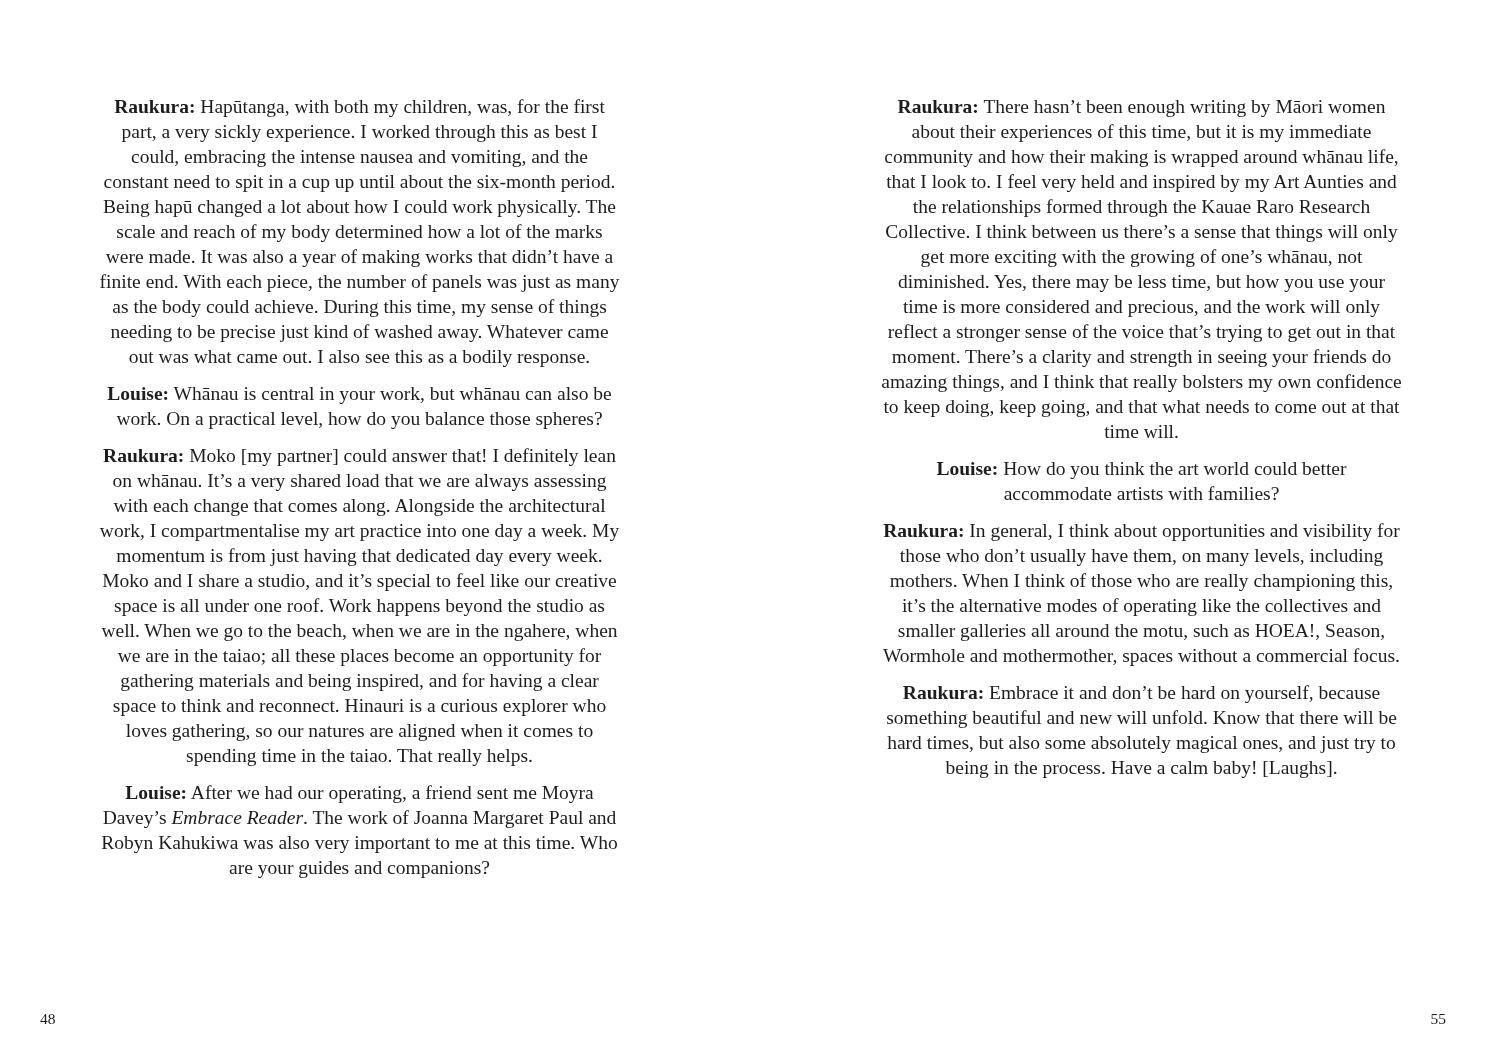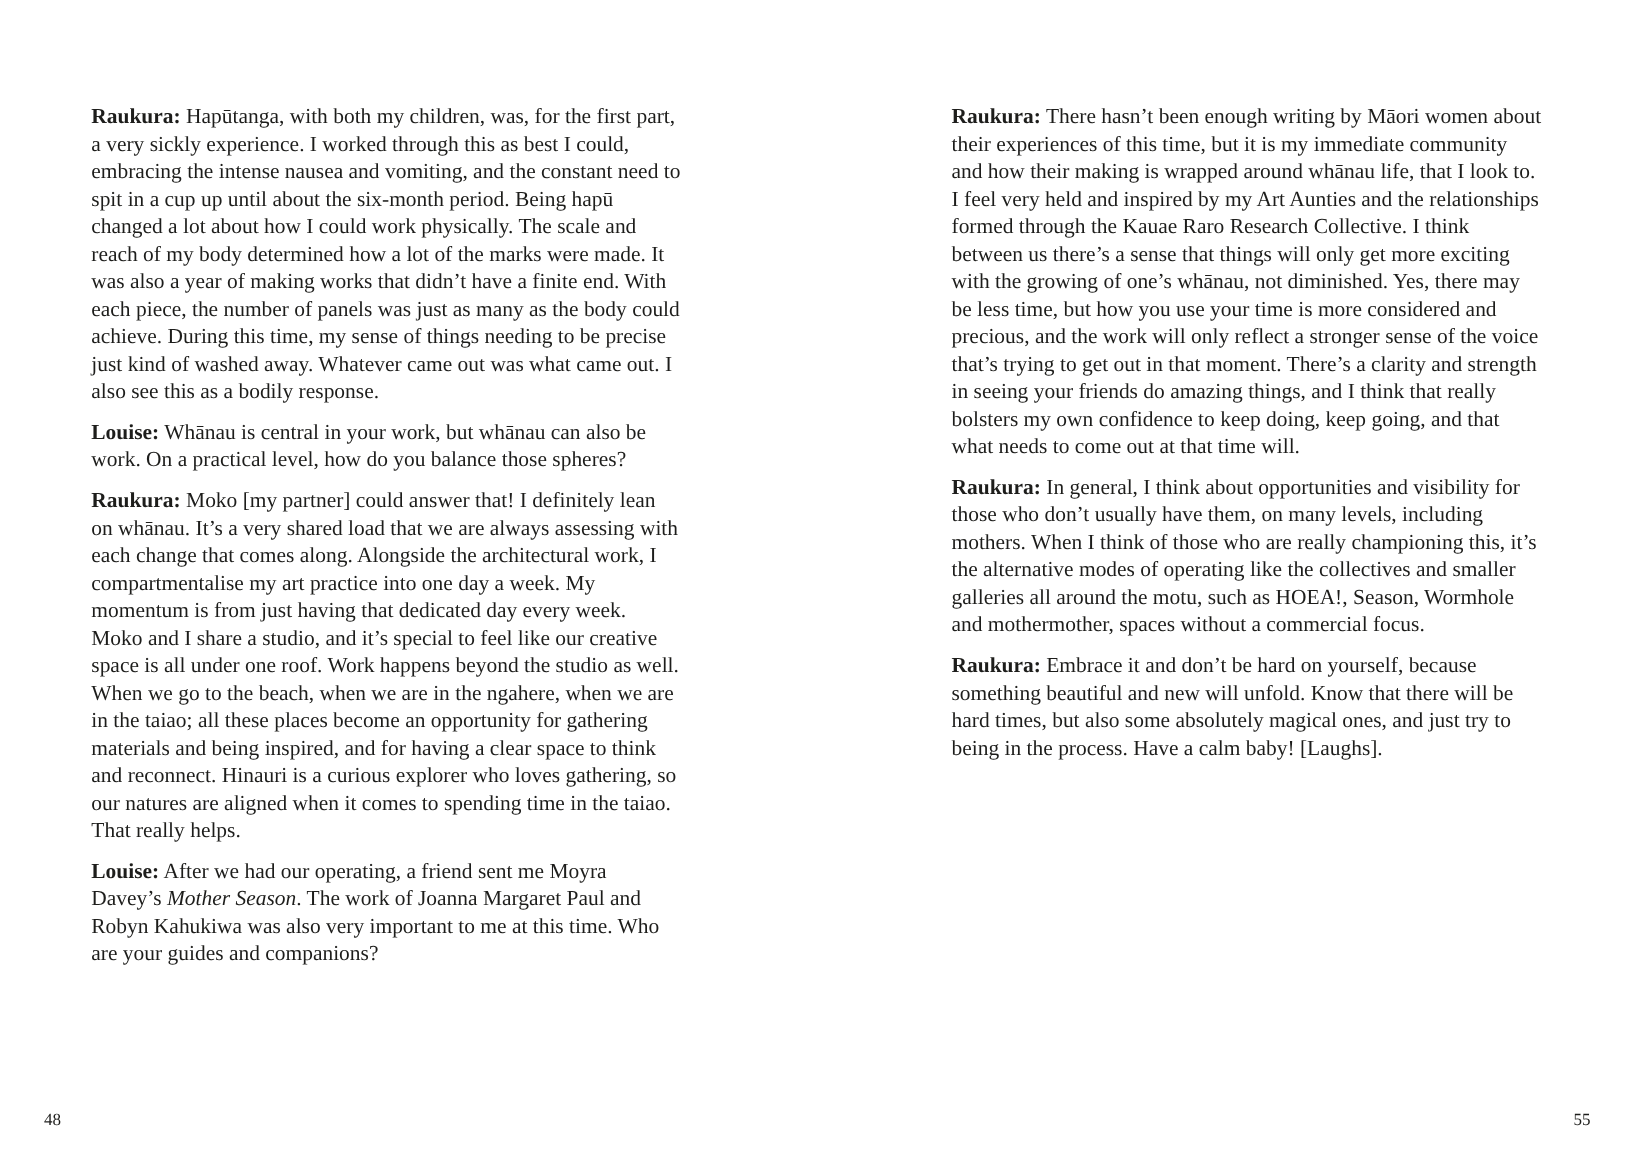--- a/index.html
+++ b/index.html
@@ -29,24 +29,24 @@
   .page-left { left: 0; }
   .page-right { left: 734px; }
   .text-col {
     position: absolute;
     top: 94px;
     width: 537px;
   }
   .page-left .text-col { left: 83px; }
   .page-right .text-col { left: 131px; }
   .text-col p {
-    margin: 0 0 12px 0;
+    margin: 0 0 12px 16px;
     font-size: 19.5px;
     line-height: 25px;
-    text-align: left;
+    text-align: center;
   }
   .speaker {
     font-weight: 700;
   }
   .italic-title {
     font-style: italic;
   }
   .page-number {
     position: absolute;
     bottom: 38px;
@@ -64,29 +64,31 @@
 
   <div class="page page-left">
     <div class="text-col">
       <p><span class="speaker">Raukura:</span>
         <span>Hapūtanga, with both my children, was, for the first part, a very sickly experience. I worked through this as best I could, embracing the intense nausea and vomiting, and the constant need to spit in a cup up until about the six-month period. Being hapū changed a lot about how I could work physically. The scale and reach of my body determined how a lot of the marks were made. It was also a year of making works that didn’t have a finite end. With each piece, the number of panels was just as many as the body could achieve. During this time, my sense of things needing to be precise just kind of washed away. Whatever came out was what came out. I also see this as a bodily response.</span></p>
       <p><span class="speaker">Louise:</span>
         <span>Whānau is central in your work, but whānau can also be work. On a practical level, how do you balance those spheres?</span></p>
       <p><span class="speaker">Raukura:</span>
         <span>Moko [my partner] could answer that! I definitely lean on whānau. It’s a very shared load that we are always assessing with each change that comes along. Alongside the architectural work, I compartmentalise my art practice into one day a week. My momentum is from just having that dedicated day every week. Moko and I share a studio, and it’s special to feel like our creative space is all under one roof. Work happens beyond the studio as well. When we go to the beach, when we are in the ngahere, when we are in the taiao; all these places become an opportunity for gathering materials and being inspired, and for having a clear space to think and reconnect. Hinauri is a curious explorer who loves gathering, so our natures are aligned when it comes to spending time in the taiao. That really helps.</span></p>
       <p><span class="speaker">Louise:</span>
-        <span>After we had our operating, a friend sent me Moyra Davey’s </span><span class="italic-title">Mother Season</span><span>. The work of Joanna Margaret Paul and Robyn Kahukiwa was also very important to me at this time. Who are your guides and companions?</span></p>
+        <span>After we had our operating, a friend sent me Moyra Davey’s </span><span class="italic-title">Embrace Reader</span><span>. The work of Joanna Margaret Paul and Robyn Kahukiwa was also very important to me at this time. Who are your guides and companions?</span></p>
     </div>
     <div class="page-number">48</div>
   </div>
 
   <div class="page page-right">
     <div class="text-col">
       <p><span class="speaker">Raukura:</span>
         <span>There hasn’t been enough writing by Māori women about their experiences of this time, but it is my immediate community and how their making is wrapped around whānau life, that I look to. I feel very held and inspired by my Art Aunties and the relationships formed through the Kauae Raro Research Collective. I think between us there’s a sense that things will only get more exciting with the growing of one’s whānau, not diminished. Yes, there may be less time, but how you use your time is more considered and precious, and the work will only reflect a stronger sense of the voice that’s trying to get out in that moment. There’s a clarity and strength in seeing your friends do amazing things, and I think that really bolsters my own confidence to keep doing, keep going, and that what needs to come out at that time will.</span></p>
+      <p><span class="speaker">Louise:</span>
+        <span>How do you think the art world could better accommodate artists with families?</span></p>
       <p><span class="speaker">Raukura:</span>
         <span>In general, I think about opportunities and visibility for those who don’t usually have them, on many levels, including mothers. When I think of those who are really championing this, it’s the alternative modes of operating like the collectives and smaller galleries all around the motu, such as HOEA!, Season, Wormhole and mothermother, spaces without a commercial focus.</span></p>
       <p><span class="speaker">Raukura:</span>
         <span>Embrace it and don’t be hard on yourself, because something beautiful and new will unfold. Know that there will be hard times, but also some absolutely magical ones, and just try to being in the process. Have a calm baby! [Laughs].</span></p>
     </div>
     <div class="page-number">55</div>
   </div>
 
 </div>
 

